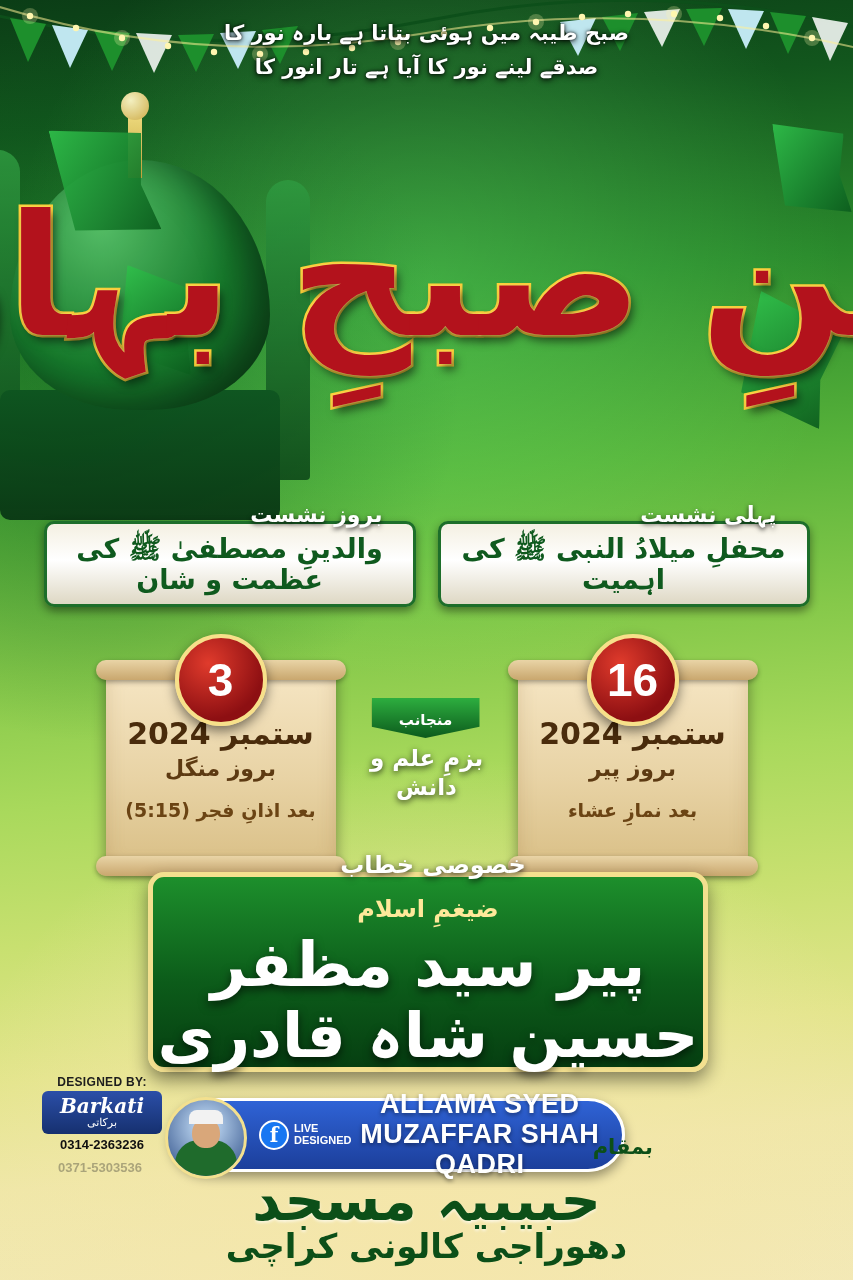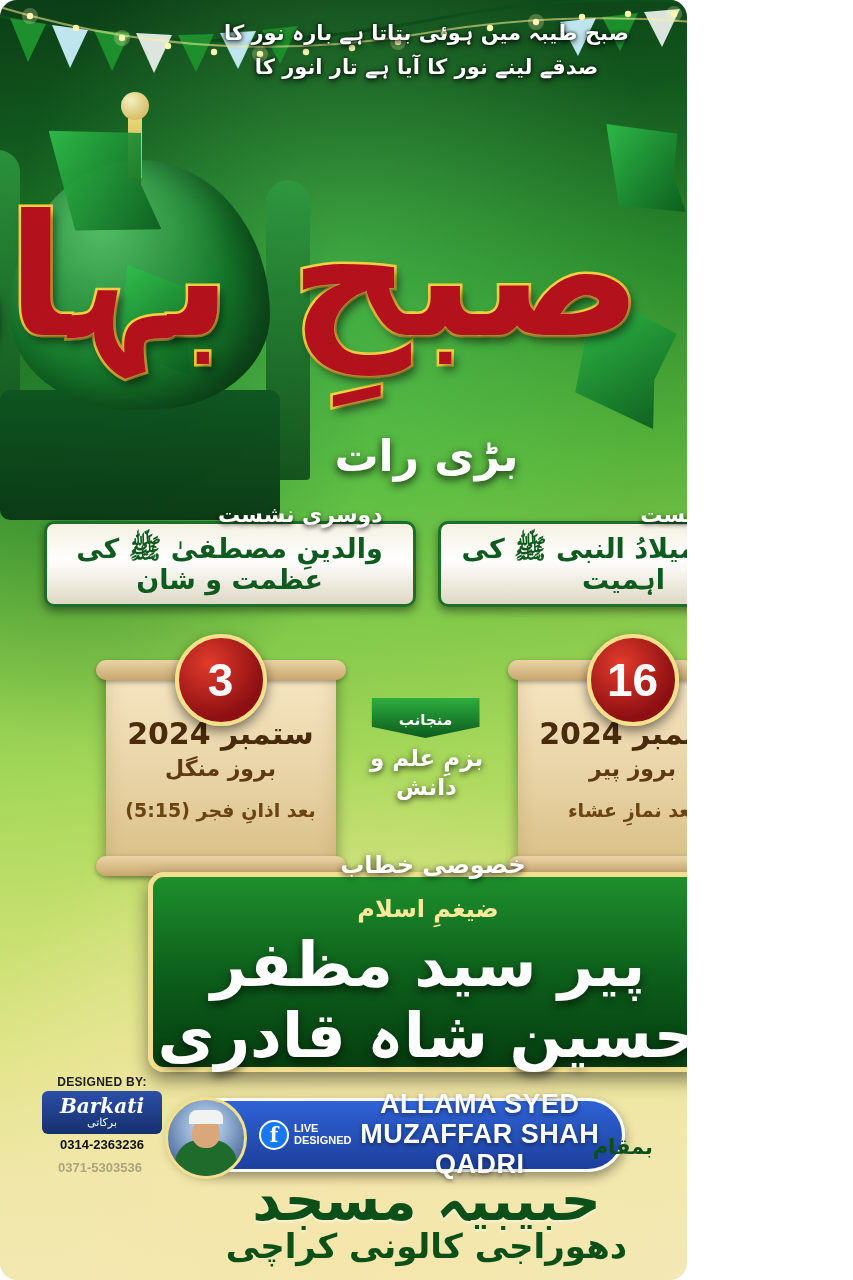--- a/index.html
+++ b/index.html
@@ -3,38 +3,37 @@
 <meta charset="utf-8">
 <style>
   * { box-sizing: border-box; margin: 0; padding: 0; }
   html, body {
     width: 853px; height: 1280px;
     font-family: "Liberation Sans", sans-serif;
     overflow: hidden;
   }
   .poster {
     position: relative;
-    width: 687px; height: 1280px;
+    width: 853px; height: 1280px;
     background:
       radial-gradient(ellipse 70% 45% at 50% 22%, rgba(120,255,120,0.30), rgba(0,0,0,0) 70%),
       radial-gradient(ellipse 60% 40% at 12% 30%, rgba(10,90,30,0.55), rgba(0,0,0,0) 70%),
       radial-gradient(ellipse 80% 50% at 50% 95%, rgba(245,230,170,0.95), rgba(0,0,0,0) 72%),
       linear-gradient(175deg,
         #0b3d16 0%,
         #12561d 10%,
         #2a8a2c 24%,
         #57b23a 38%,
         #86c94a 50%,
         #a9d95c 60%,
         #c8e070 70%,
         #e3e58c 80%,
         #efe7a8 88%,
         #f3e9b8 100%);
     overflow: hidden;
-    border-radius: 17px;
   }
 
   
   .mosque {
     position: absolute; left: -30px; top: 90px;
     width: 360px; height: 420px;
     opacity: 0.95;
   }
   .dome {
     position: absolute; left: 40px; top: 70px;
@@ -450,29 +449,28 @@
   </svg>
 
   <div class="couplet">
     <div class="ln">صبح طیبہ میں ہوئی بتاتا ہے بارہ نور کا</div>
     <div class="ln">صدقے لینے نور کا آیا ہے تار انور کا</div>
   </div>
 
   <div class="title-wrap">
     <div class="title">جشنِ صبحِ بہاراں</div>
   </div>
-  <div class="title-sub">بڑی رات</div>
 
   <div class="sessions">
     <div class="session">
       <div class="session-tag">پہلی نشست</div>
       <div class="session-text">محفلِ میلادُ النبی ﷺ کی اہمیت</div>
     </div>
     <div class="session">
-      <div class="session-tag">دوسری نشست</div>
+      <div class="session-tag">بروز نشست</div>
       <div class="session-text">والدینِ مصطفیٰ ﷺ کی عظمت و شان</div>
     </div>
   </div>
 
   <div class="dates">
     <div class="scroll">
       <div class="daybadge">16</div>
       <div class="scroll-inner">
         <div class="scroll-date">ستمبر 2024</div>
         <div class="scroll-day">بروز پیر</div>

